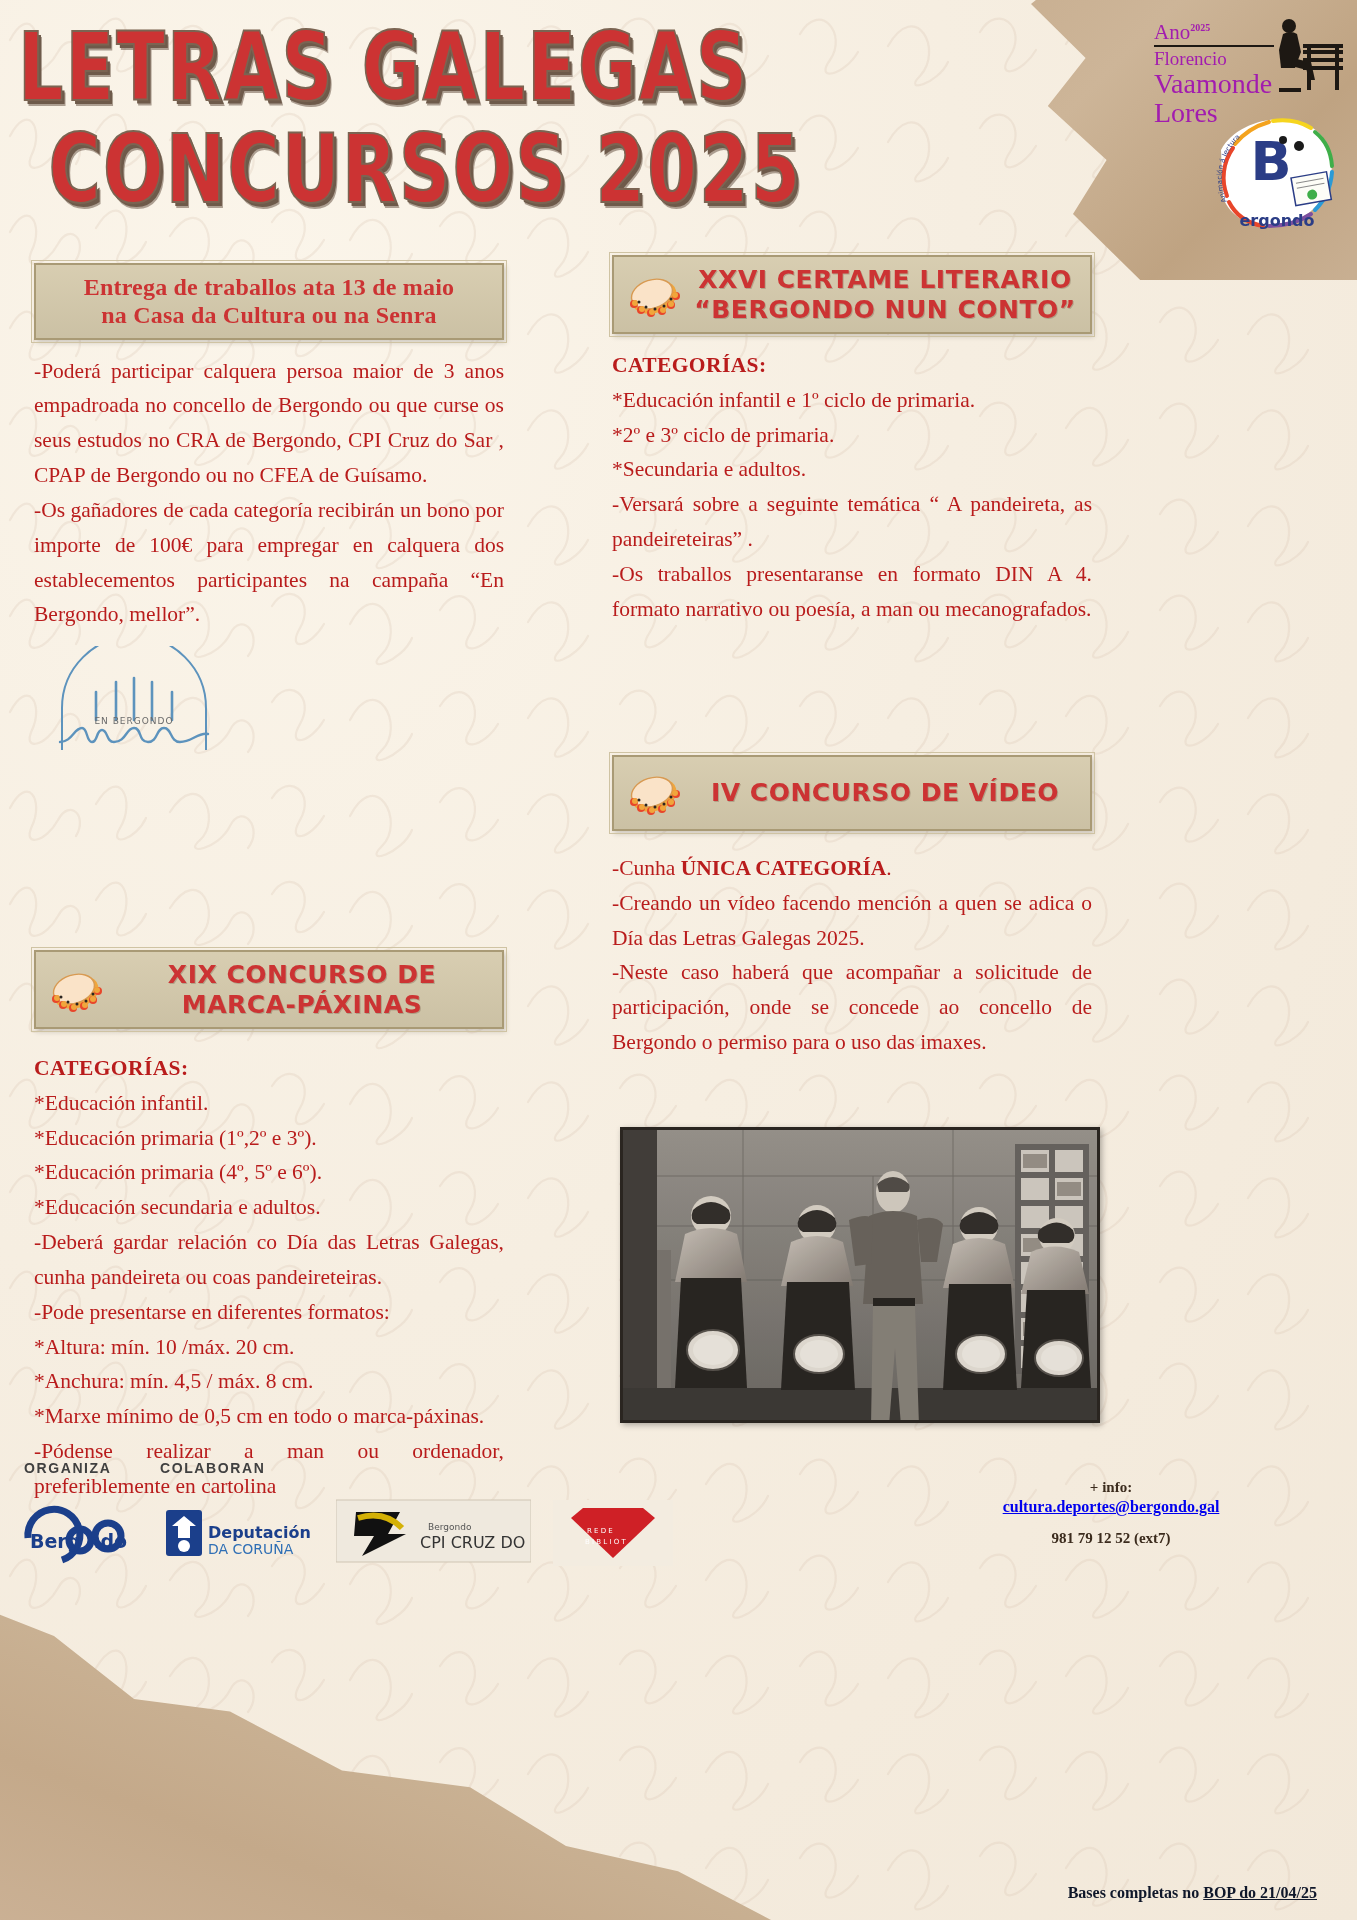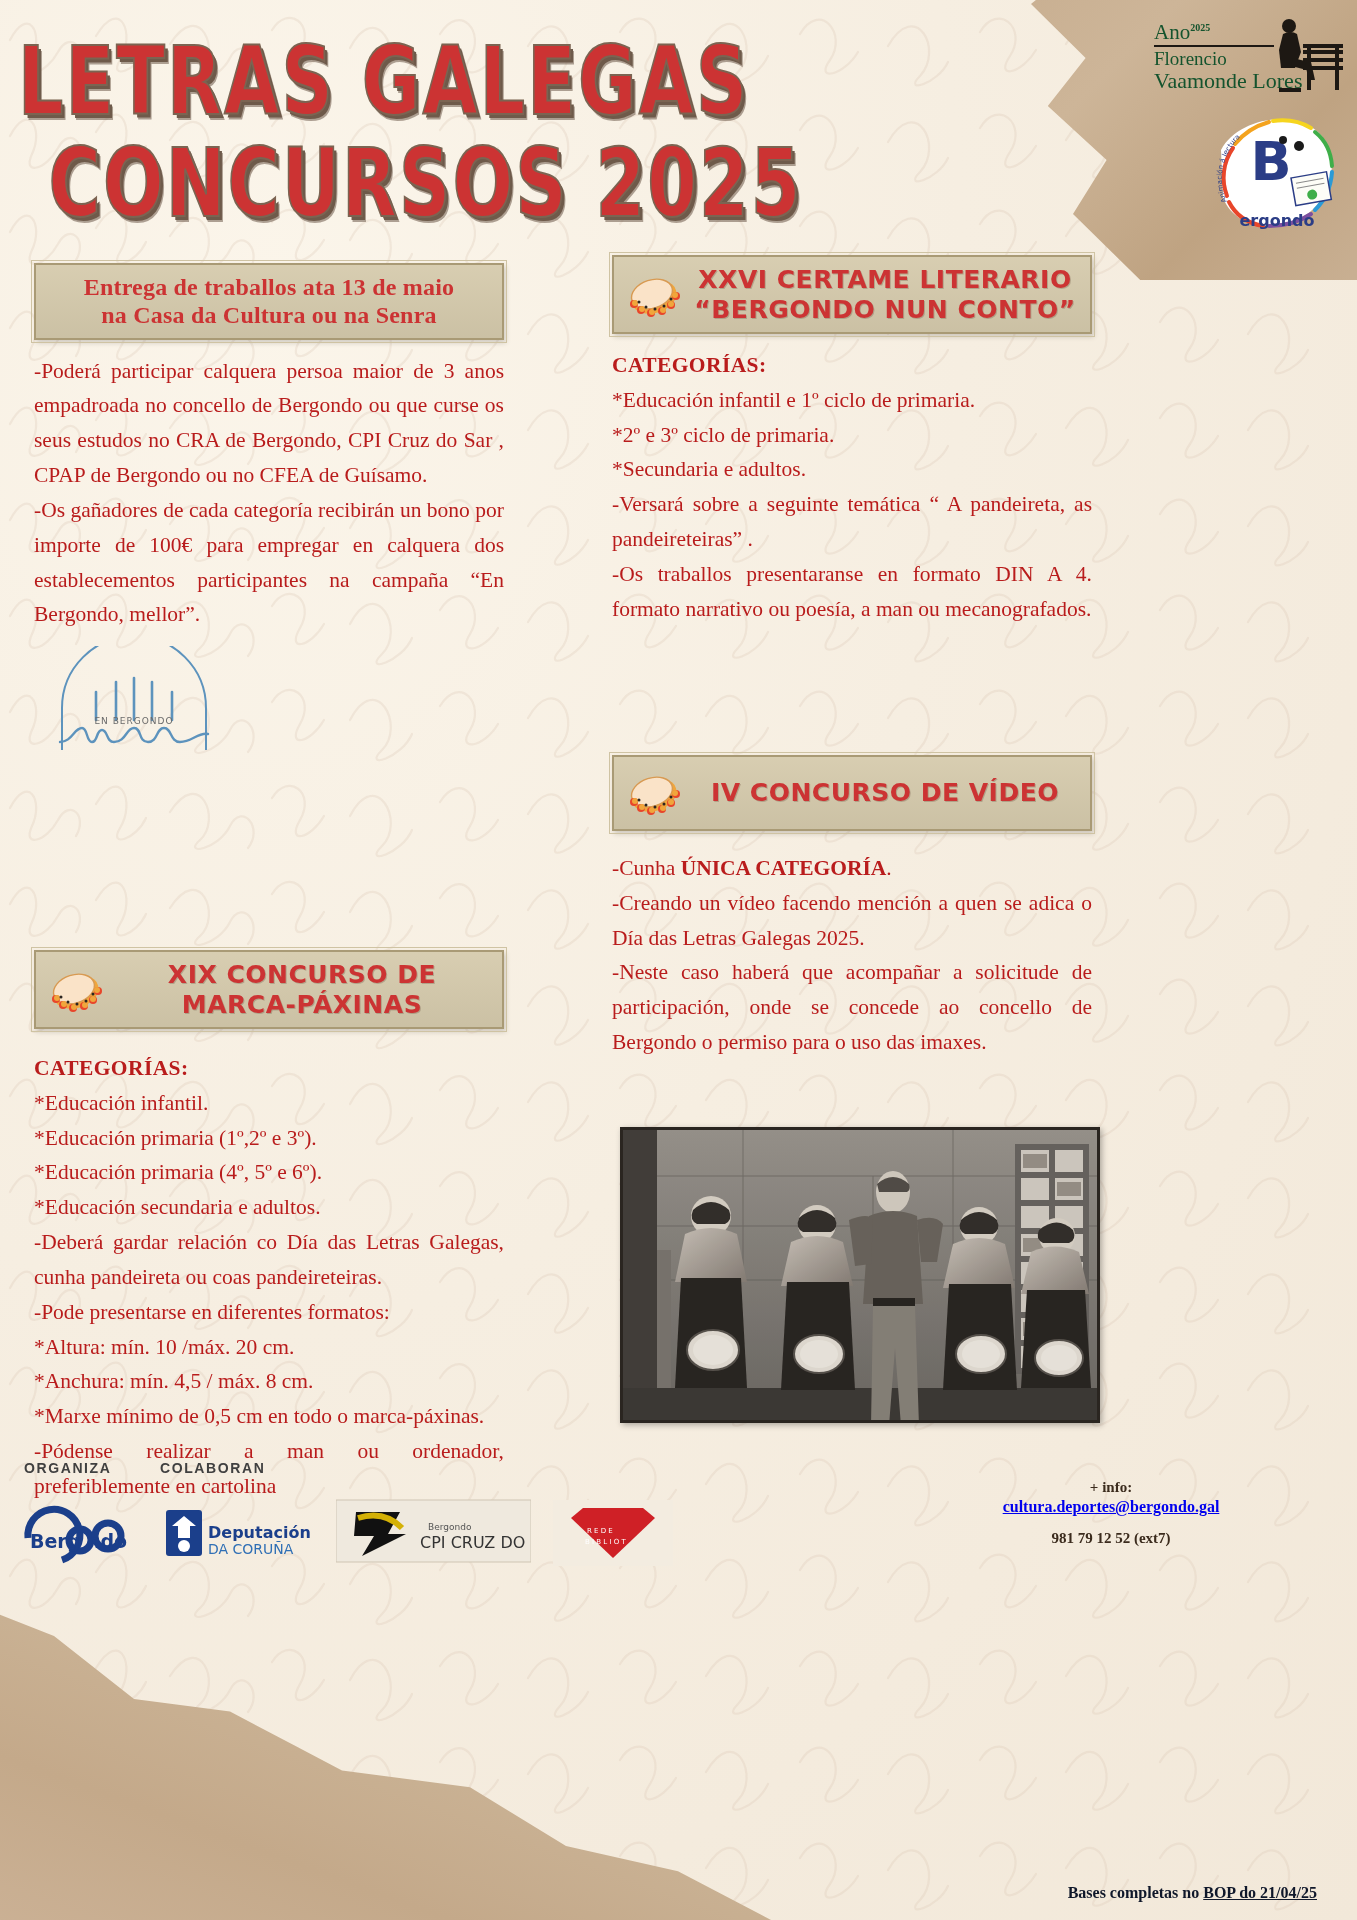--- a/index.html
+++ b/index.html
@@ -44,21 +44,21 @@
   
   #bottom-paper{
     position:absolute; left:0; bottom:0; width:1357px; height:430px;
     background:#f6eee1;
     clip-path: polygon(0 0, 100% 0, 100% 100%, 96% 72%, 84% 86%, 70% 74%, 56% 80%, 40% 62%, 26% 70%, 12% 52%, 0 60%);
     opacity:.0;
   }
 
   
   #title-wrap{
-    position:absolute; left:0; top:36px; width:1000px;
+    position:absolute; left:0; top:22px; width:1000px;
     padding-left:18px;
   }
   .title-line{
     font-family:"DejaVu Sans", sans-serif;
     font-weight:700;
     color:#cc3333;
     letter-spacing:2px;
     line-height:.98;
     text-shadow:
        3px 3px 0 #6e5a4a,
@@ -66,27 +66,27 @@
     transform: scaleY(1.35) scaleX(1.02);
     transform-origin: left top;
     -webkit-text-stroke:1.5px #7b6452;
   }
   #title-1{ font-size:70px; }
   #title-2{ font-size:70px; margin-top:33px; padding-left:30px;}
 
   
   #logo-ano{
     position:absolute; right:18px; top:22px; width:185px; text-align:left;
-    font-family:"Liberation Serif", serif; color:#14532d;margin-left:12px;
+    font-family:"Liberation Serif", serif; color:#a21caf;margin-left:12px;
   }
   #logo-ano .l1{ font-size:21px; line-height:1.0; }
   #logo-ano .sup{ font-size:10px; vertical-align:super; font-weight:bold;}
   #logo-ano .rule{ height:2px; background:#1d1813; margin:2px 0 2px 0; width:120px;}
   #logo-ano .l2{ font-size:19px; line-height:1.05; }
-  #logo-ano .l3{ font-size:22px; line-height:1.05; }
+  #logo-ano .l3{ font-size:28px; line-height:1.05; }
   #logo-ano .bench{ position:absolute; right:-6px; top:-8px; }
 
   #logo-b{
     position:absolute; right:14px; top:110px; width:130px; height:125px;
   }
 
   
   .col{ position:absolute; }
   #col-left  { left:34px;  width:470px; }
   #col-right { left:612px; width:480px; }

